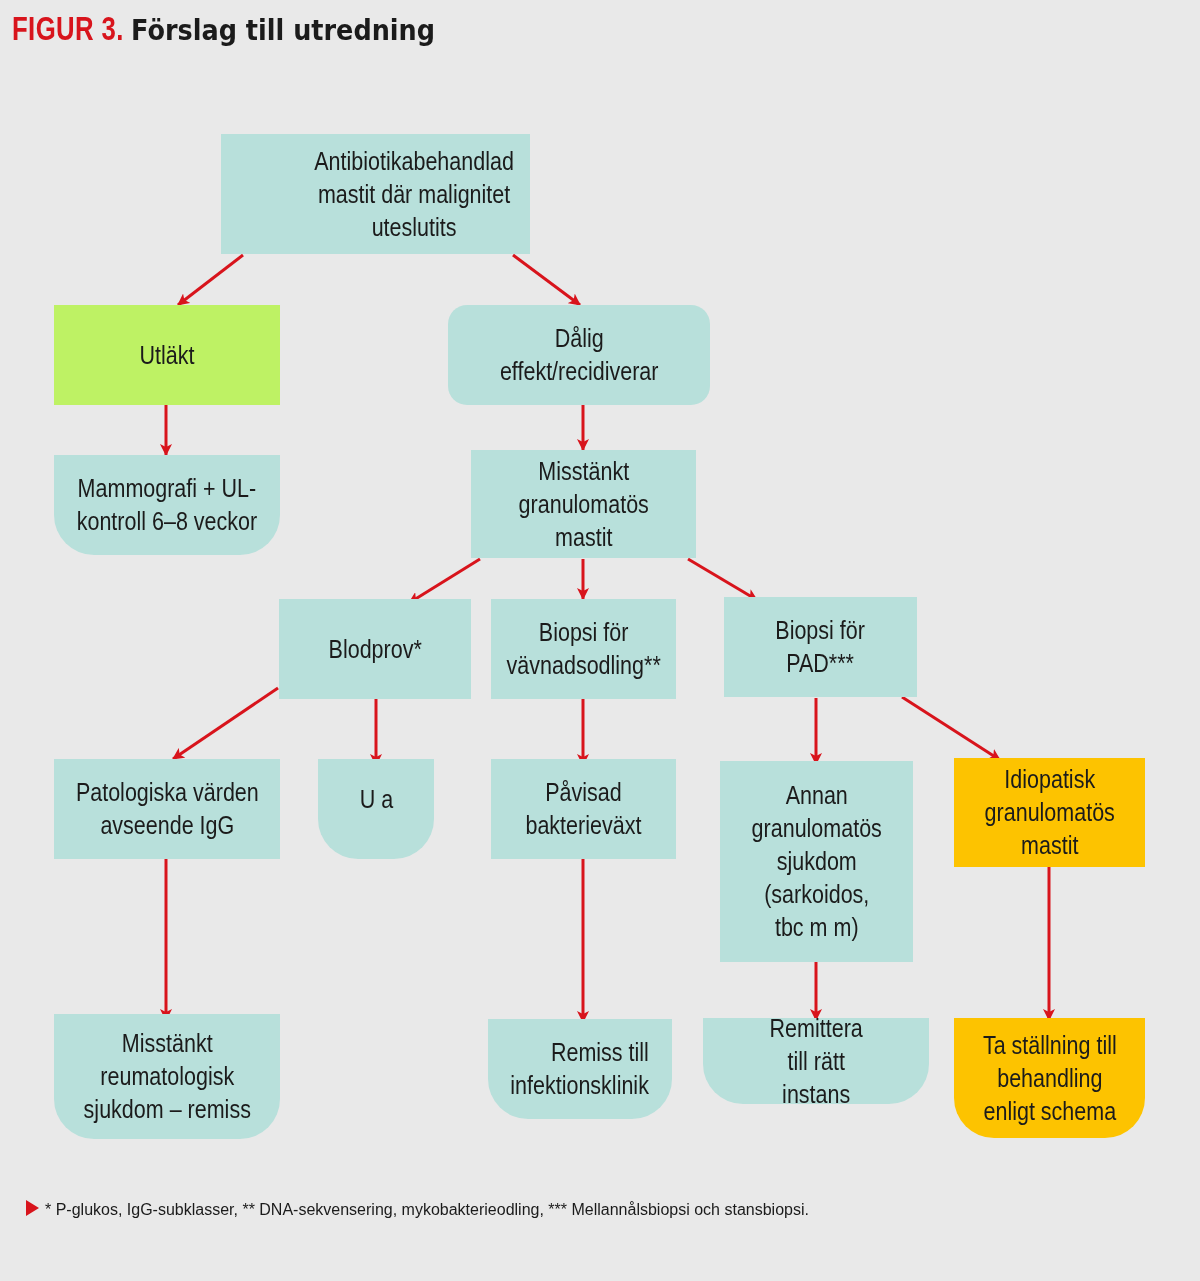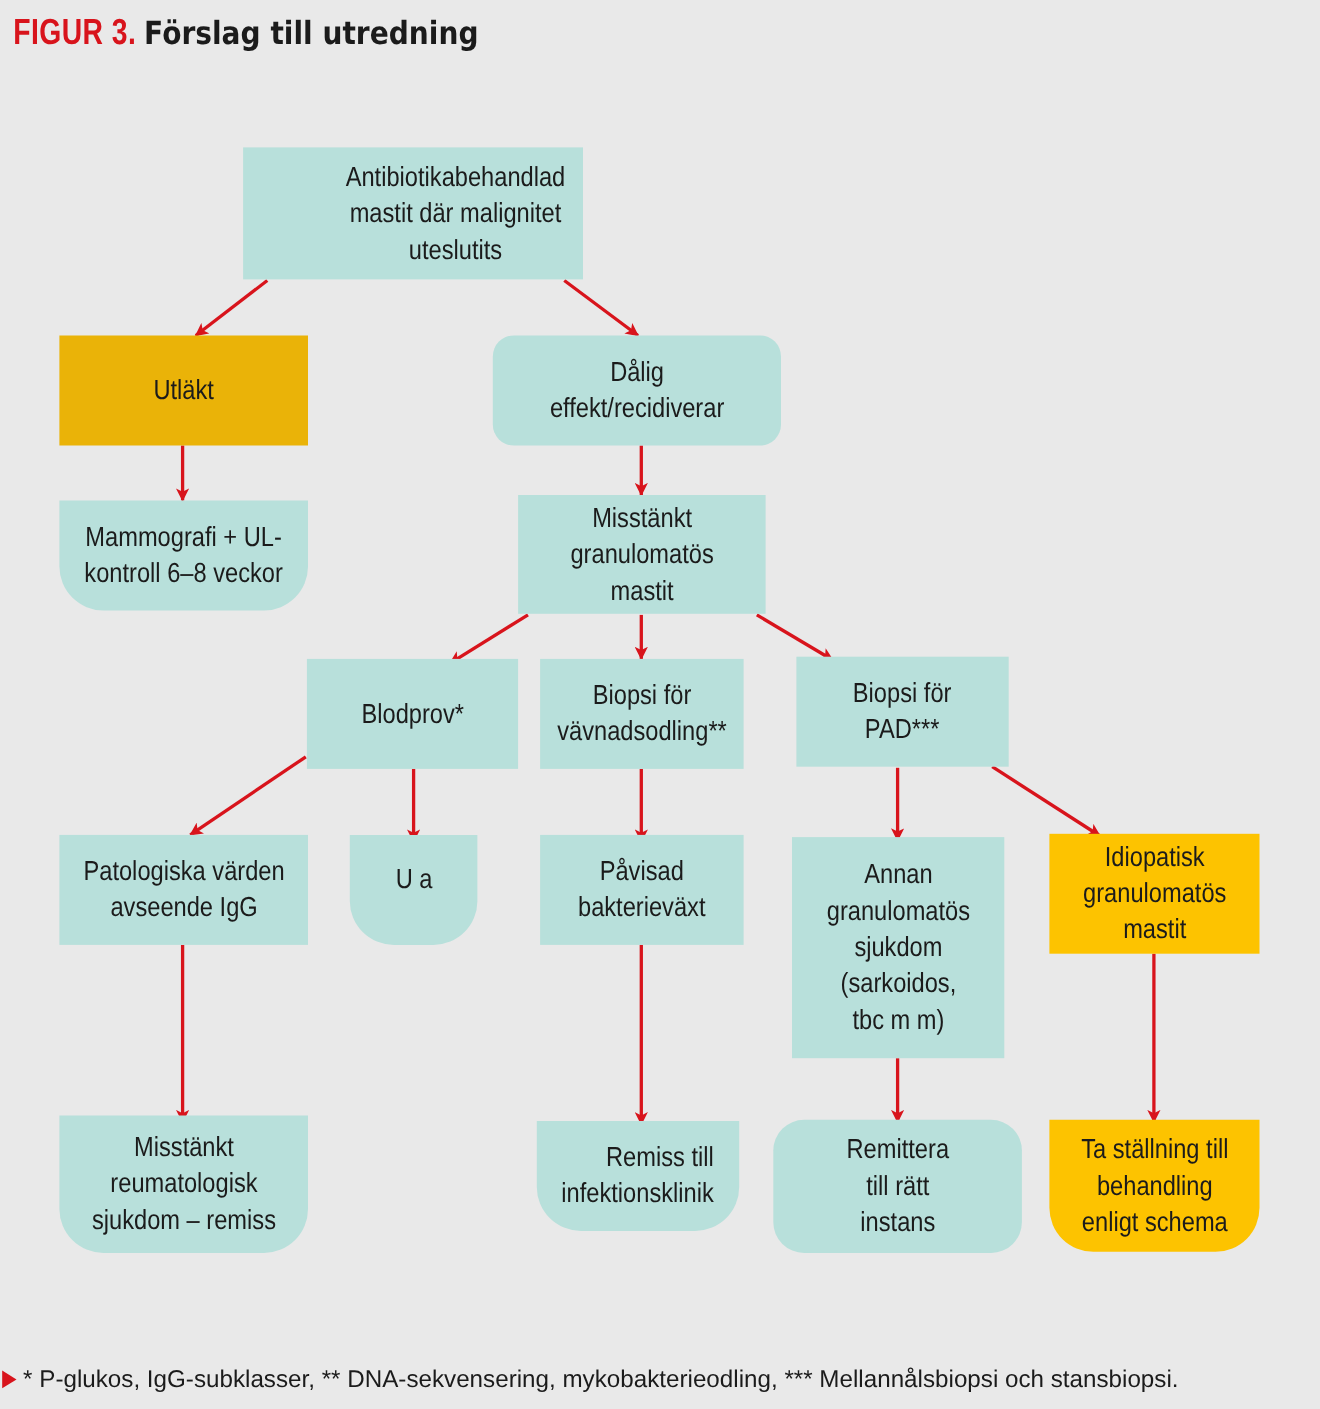--- a/index.html
+++ b/index.html
@@ -28,35 +28,35 @@
       transform: scaleX(0.88); transform-origin: left center;
       display: inline-block;
     }
     .node {
       position: absolute;
       background: #b8e0db;
       display: flex; align-items: center; justify-content: center;
       text-align: center;
       box-sizing: border-box;
     }
-    .node.dark { background: #eab308; justify-content: center; }
+    .node.dark { background: #bef264; justify-content: center; }
     .node.yellow { background: #fdc300; }
     .node.rounded { border-radius: 0 0 40px 40px; }
     .node-text {
       font-family: "Liberation Sans", sans-serif;
       font-size: 25px; line-height: 33px;
       white-space: pre-line;
       transform: scaleX(0.86);
       display: inline-block;
     }
     svg.arrows { position: absolute; left: 0; top: 0; }
     .footnote {
-      position: absolute; left: 2px; top: 1193px; width: 1150px;
+      position: absolute; left: 26px; top: 1193px; width: 1150px;
       font-family: "Liberation Sans", sans-serif;
-      font-size: 22px; line-height: 33px; color: #1b1b1b; margin-top: 44px;
+      font-size: 16px; line-height: 33px; color: #1b1b1b;
     }
     .fn-marker {
       display: inline-block; width: 0; height: 0;
       border-top: 8px solid transparent; border-bottom: 8px solid transparent;
       border-left: 13px solid #d8141c;
       margin-right: 6px; vertical-align: -1px;
     }
     .fn-text { display: inline; }
   </style>
 </head>
@@ -165,21 +165,21 @@
   <span class="node-text">Misstänkt
 reumatologisk
 sjukdom – remiss</span>
 </div>
 
 <div class="node rounded" style="left:488px;top:1019px;width:184px;height:100px;text-align:right;">
   <span class="node-text">Remiss till
 infektionsklinik</span>
 </div>
 
-<div class="node rounded" style="left:703px;top:1018px;width:226px;height:121px;border-radius:28px;">
+<div class="node rounded" style="left:703px;top:1018px;width:226px;height:86px;">
   <span class="node-text">Remittera
 till rätt
 instans</span>
 </div>
 
 <div class="node yellow rounded" style="left:954px;top:1018px;width:191px;height:120px;">
   <span class="node-text">Ta ställning till
 behandling
 enligt schema</span>
 </div>

